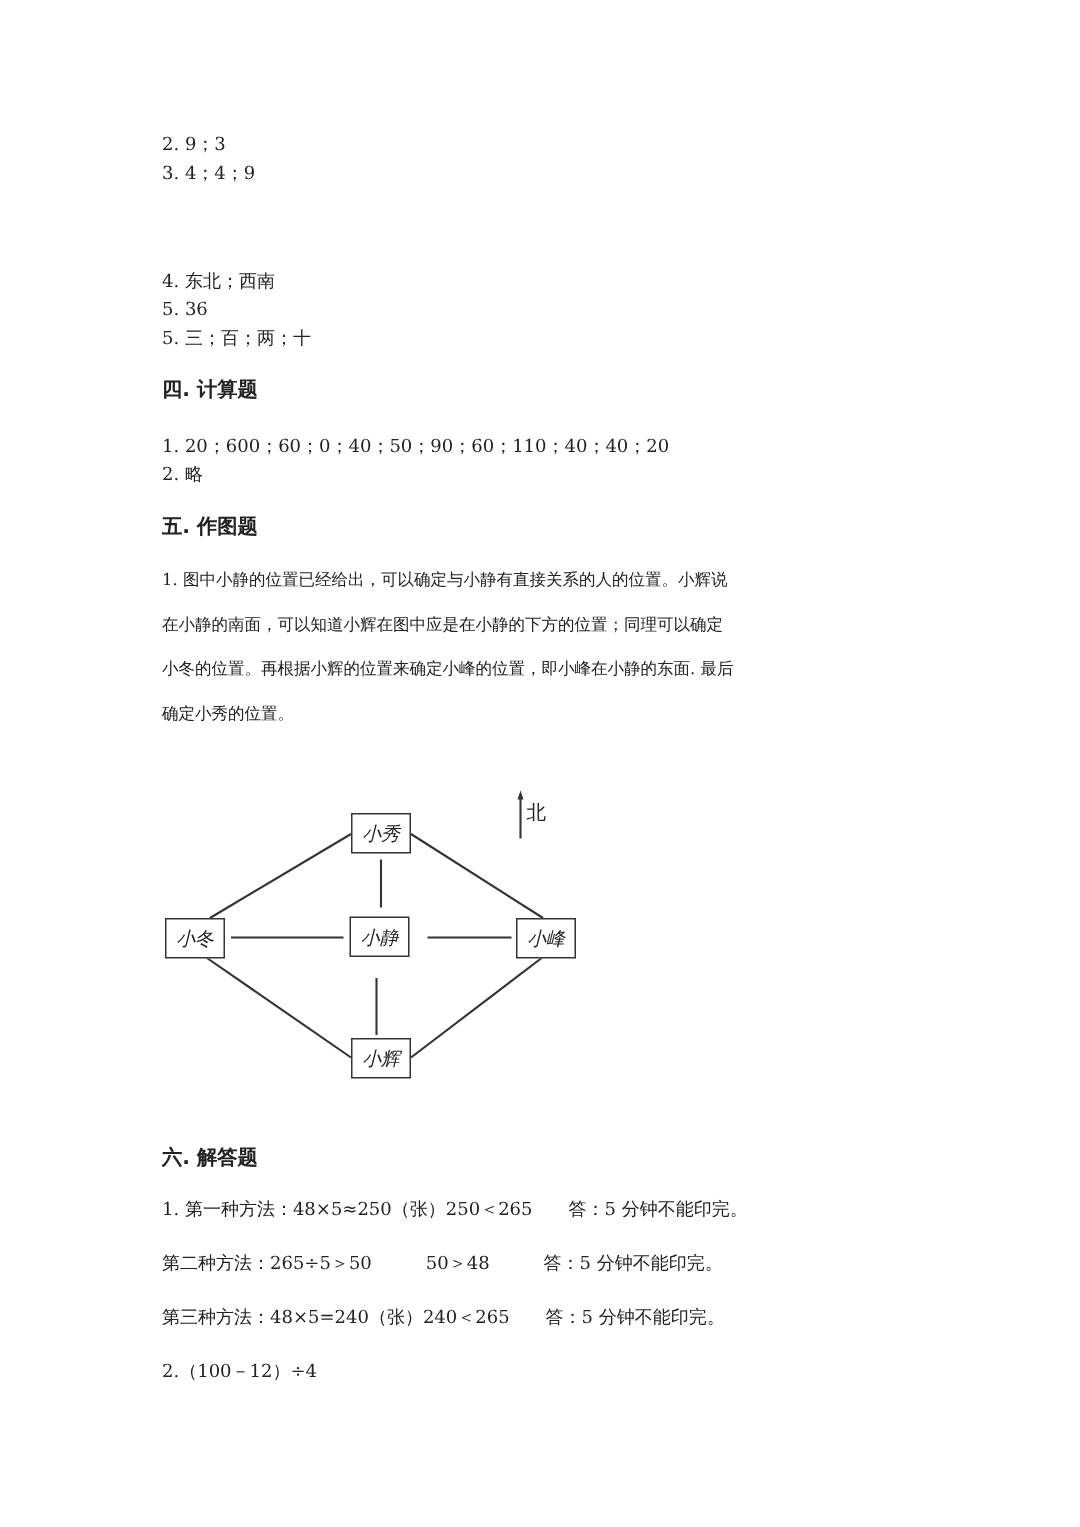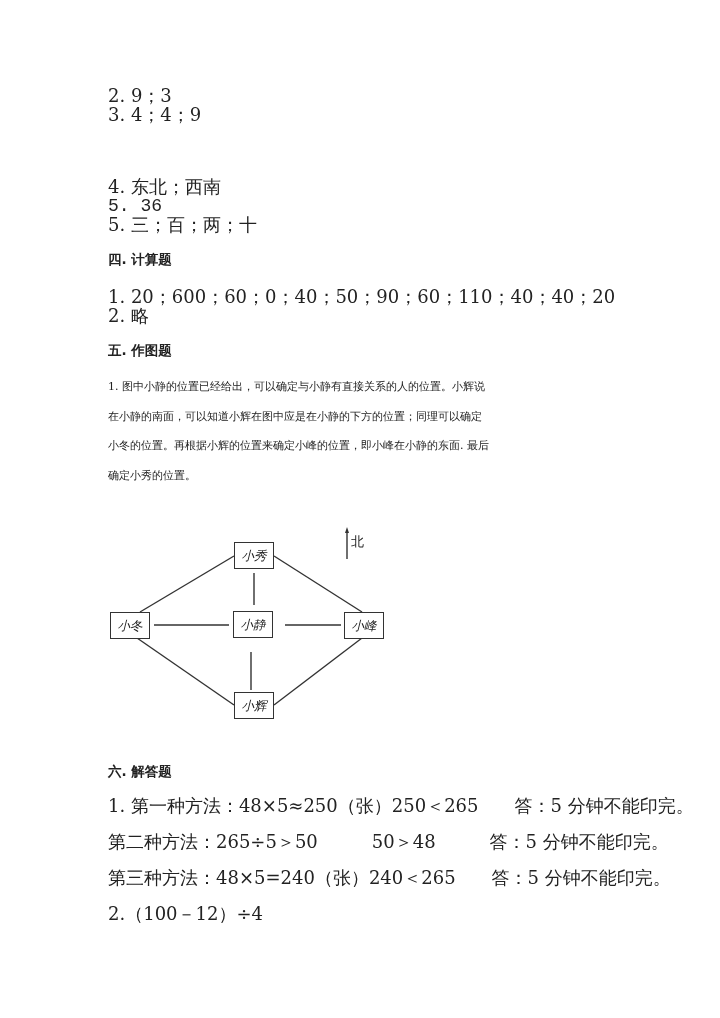--- a/index.html
+++ b/index.html
@@ -1,34 +1,34 @@
 <!DOCTYPE html>
 <html><head>
   <meta charset="utf-8">
   <style>
     html, body { margin: 0; padding: 0; background: #ffffff; }
     body { width: 720px; height: 1018px; position: relative; overflow: hidden;
            font-family: "DejaVu Serif", "Liberation Serif", serif; color: #222; }
-    .line { position: absolute; left: 108px; font-size: 18px; line-height: 18px; white-space: nowrap; }
+    .line { position: absolute; left: 108px; font-size: 12px; line-height: 18px; white-space: nowrap; }
     .heading { position: absolute; left: 108px; font-size: 13.5px; font-weight: bold; white-space: nowrap;
                font-family: "DejaVu Sans", "Liberation Sans", sans-serif; }
     .para { position: absolute; left: 108px; width: 520px; font-size: 11px; line-height: 29.5px; }
     .para span { display: block; white-space: nowrap; }
     .diagram { position: absolute; left: 0; top: 0; width: 720px; height: 1018px; pointer-events: none; }
     .box { position: absolute; width: 38px; height: 25px; border: 1.5px solid #333; background: #fff;
            font-size: 12.5px; line-height: 25px; text-align: center; box-sizing: content-box; font-style: italic; }
     .north { position: absolute; font-size: 13px; }
   </style>
 </head>
 <body>
 
 <div class="line" style="top:87px;">2. 9；3</div>
 <div class="line" style="top:106px;">3. 4；4；9</div>
 <div class="line" style="top:178px;">4. 东北；西南</div>
-<div class="line" style="top:197px;font-family:Liberation Mono, monospace;">5. 36</div>
+<div class="line" style="top:197px;">5. 36</div>
 <div class="line" style="top:216px;">5. 三；百；两；十</div>
 
 <div class="heading" style="top:251px;">四. 计算题</div>
 <div class="line" style="top:288px;">1. 20；600；60；0；40；50；90；60；110；40；40；20</div>
 <div class="line" style="top:307px;">2. 略</div>
 
 <div class="heading" style="top:342px;">五. 作图题</div>
 <div class="para" style="top:372px;">
   <span>1. 图中小静的位置已经给出，可以确定与小静有直接关系的人的位置。小辉说</span>
   <span>在小静的南面，可以知道小辉在图中应是在小静的下方的位置；同理可以确定</span>

